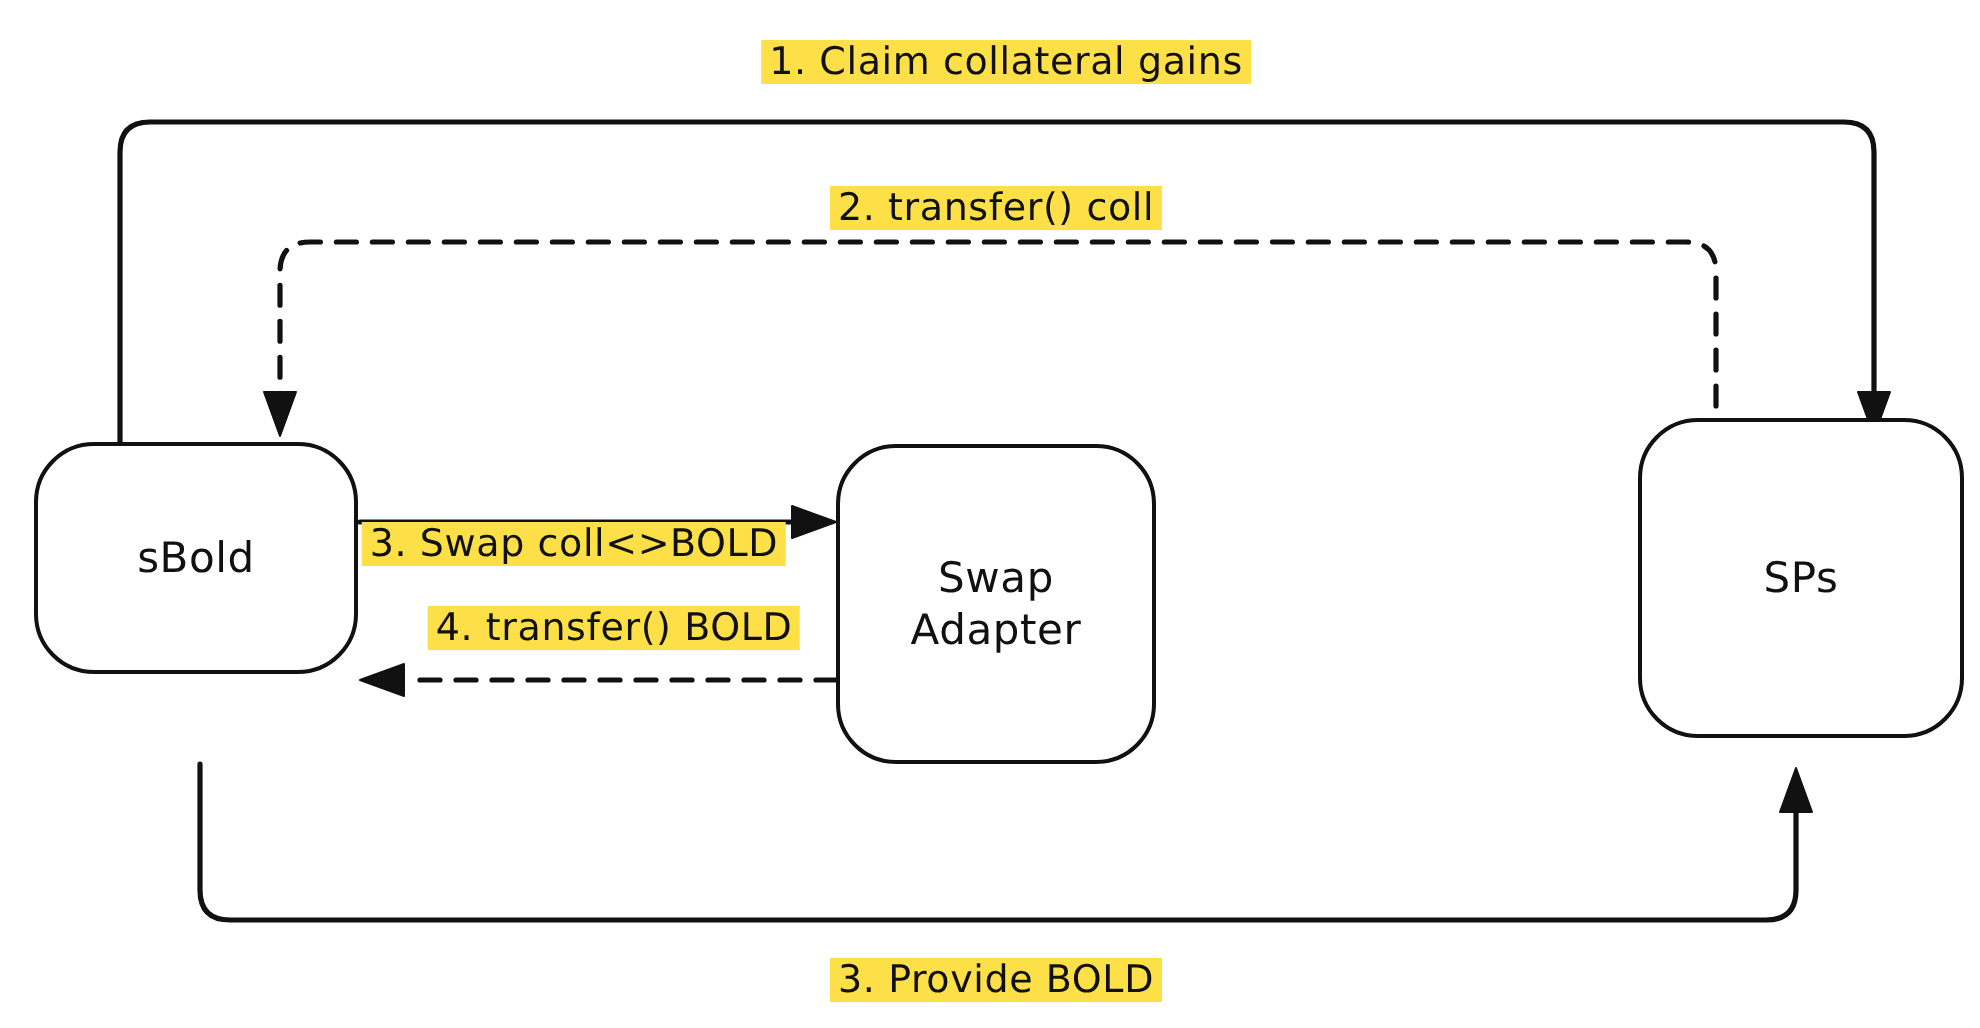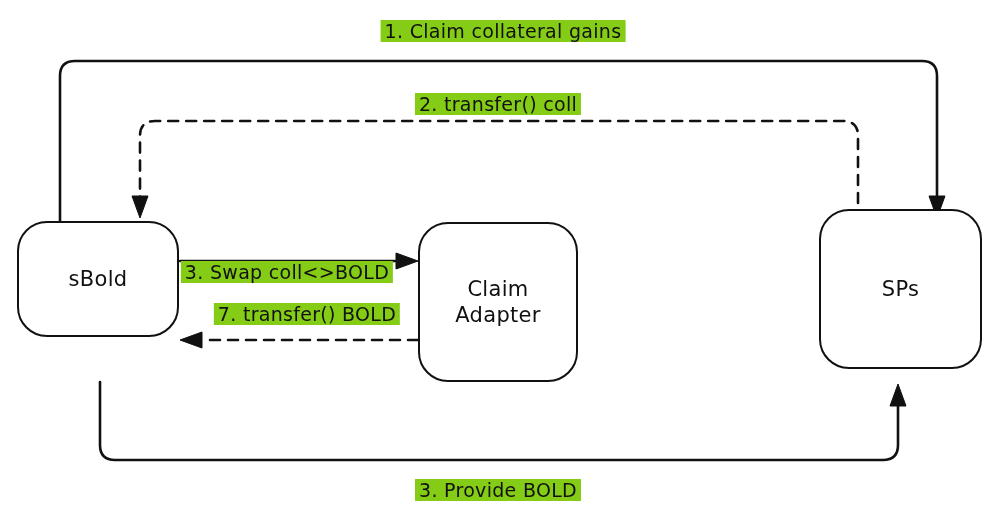--- a/index.html
+++ b/index.html
@@ -57,21 +57,21 @@
   .node-swap    { left: 418px; top: 222px; width: 160px; height: 160px; }
   .node-sps     { left: 819px; top: 209px; width: 163px; height: 160px; }
   .node-label   { display: inline-block; }
   .node-swap .node-label { max-width: 110px; }
   .edge-label {
     position: absolute;
     transform: translate(-50%, -50%);
     white-space: nowrap;
     font-size: 19px;
     letter-spacing: 0.3px;
-    background: #84cc16;
+    background: #fde047;
     padding: 0 4px;
   }
   .edge-label-1 { left: 503px; top: 31px;  }
   .edge-label-2 { left: 498px; top: 104px;  }
   .edge-label-3 { left: 287px; top: 233px; margin-top: 39px; }
   .edge-label-4 { left: 307px; top: 314px; }
   .edge-label-5 { left: 498px; top: 490px; }
 </style>
 </head>
 <body>
@@ -94,30 +94,30 @@
 
     <path class="wire" d="M 100 382 L 100 445 Q 100 460 115 460 L 883 460 Q 898 460 898 445 L 898 405"></path>
     <polygon class="arrowhead" points="898,384 890,406 906,406"></polygon>
   </svg>
 
   <div class="node node-sbold">
     <span class="node-label">sBold</span>
   </div>
 
   <div class="node node-swap">
-    <span class="node-label">Claim Adapter</span>
+    <span class="node-label">Swap Adapter</span>
   </div>
 
   <div class="node node-sps">
     <span class="node-label">SPs</span>
   </div>
 
   <div class="edge-label edge-label-1">1. Claim collateral gains</div>
 
   <div class="edge-label edge-label-2">2. transfer() coll</div>
 
   <div class="edge-label edge-label-3">3. Swap coll&lt;&gt;BOLD</div>
 
-  <div class="edge-label edge-label-4">7. transfer() BOLD</div>
+  <div class="edge-label edge-label-4">4. transfer() BOLD</div>
 
   <div class="edge-label edge-label-5">3. Provide BOLD</div>
 
 </div>
 
 </body></html>

